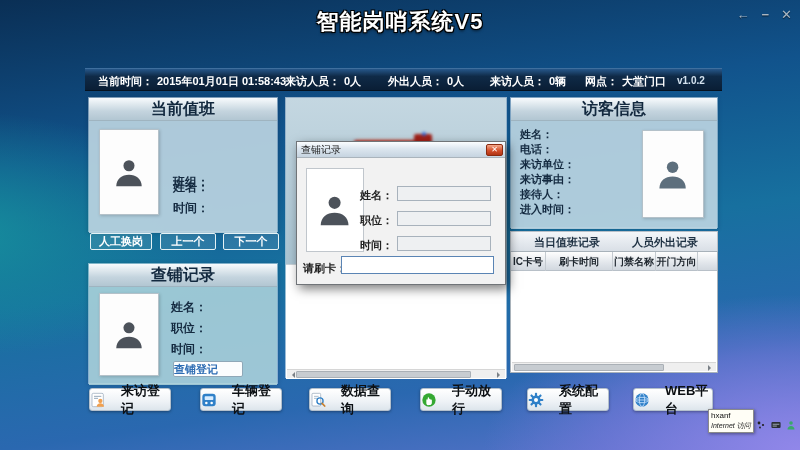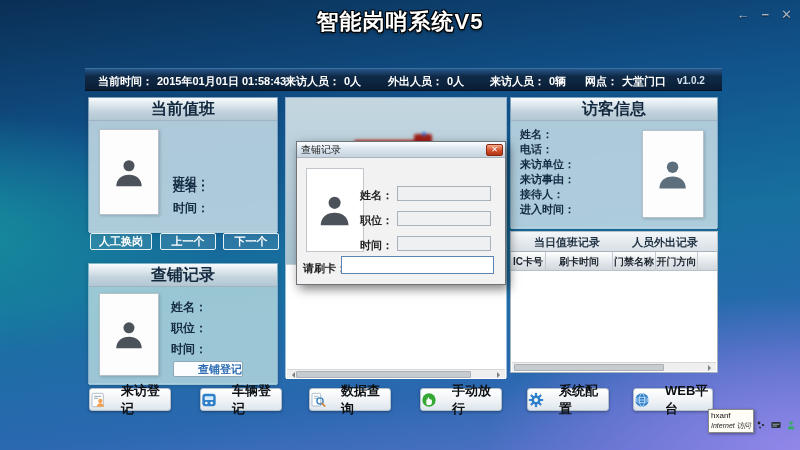--- a/index.html
+++ b/index.html
@@ -30,21 +30,21 @@
   .bg-insp{background:rgba(178,214,221,.85);}
   .bg-visit{background:rgba(187,212,225,.92);}
   .pcard{position:absolute;background:#fdfdfd;border:1px solid #b4c1c9;box-shadow:1px 1px 3px rgba(0,0,0,.18);
     display:flex;align-items:center;justify-content:center;}
   .pcard svg{width:62%;height:62%;fill:#4c525a;}
   .bg-visit .pcard svg{fill:#5d6f7d;}
   .frow{position:absolute;font-size:12px;font-weight:bold;color:#142a40;white-space:nowrap;}
   .frow.small{font-size:11px;}
   .tealbtn{position:absolute;height:17px;line-height:15px;text-align:center;font-size:11px;font-weight:bold;color:#fff;
     background:rgba(255,255,255,.10);border:1px solid #e4f2f5;border-radius:2px;cursor:pointer;}
-  .whitebtn{position:absolute;text-align:right;font-size:11px;font-weight:bold;color:#2e6db4;
+  .whitebtn{position:absolute;text-align:left;font-size:11px;font-weight:bold;color:#2e6db4;
     background:#fbfdfe;border:1px solid #8fa8b8;border-radius:2px;cursor:pointer;}
   
   .center-panel{position:absolute;left:285px;top:97px;width:222px;height:281px;border:1px solid rgba(255,255,255,.55);z-index:1;}
   .camera{position:relative;width:100%;height:166px;background:linear-gradient(#c4d7e1,#a9c3d1);overflow:hidden;}
   .truck{position:absolute;left:68px;top:32px;width:78px;height:26px;filter:blur(1.6px);}
   .truck .body{position:absolute;left:0;bottom:2px;width:74px;height:14px;background:#b3281e;border-radius:2px;}
   .truck .cab{position:absolute;right:0;bottom:4px;width:18px;height:18px;background:#a02018;border-radius:2px;}
   .truck .ladder{position:absolute;left:4px;bottom:14px;width:52px;height:3px;background:#d8d4cc;}
   .truck .beacon{position:absolute;right:6px;top:2px;width:4px;height:4px;background:#2a6ae0;border-radius:50%;}
   .center-list{position:relative;width:100%;height:115px;background:#fff;border-top:1px solid #c8d2d8;}

